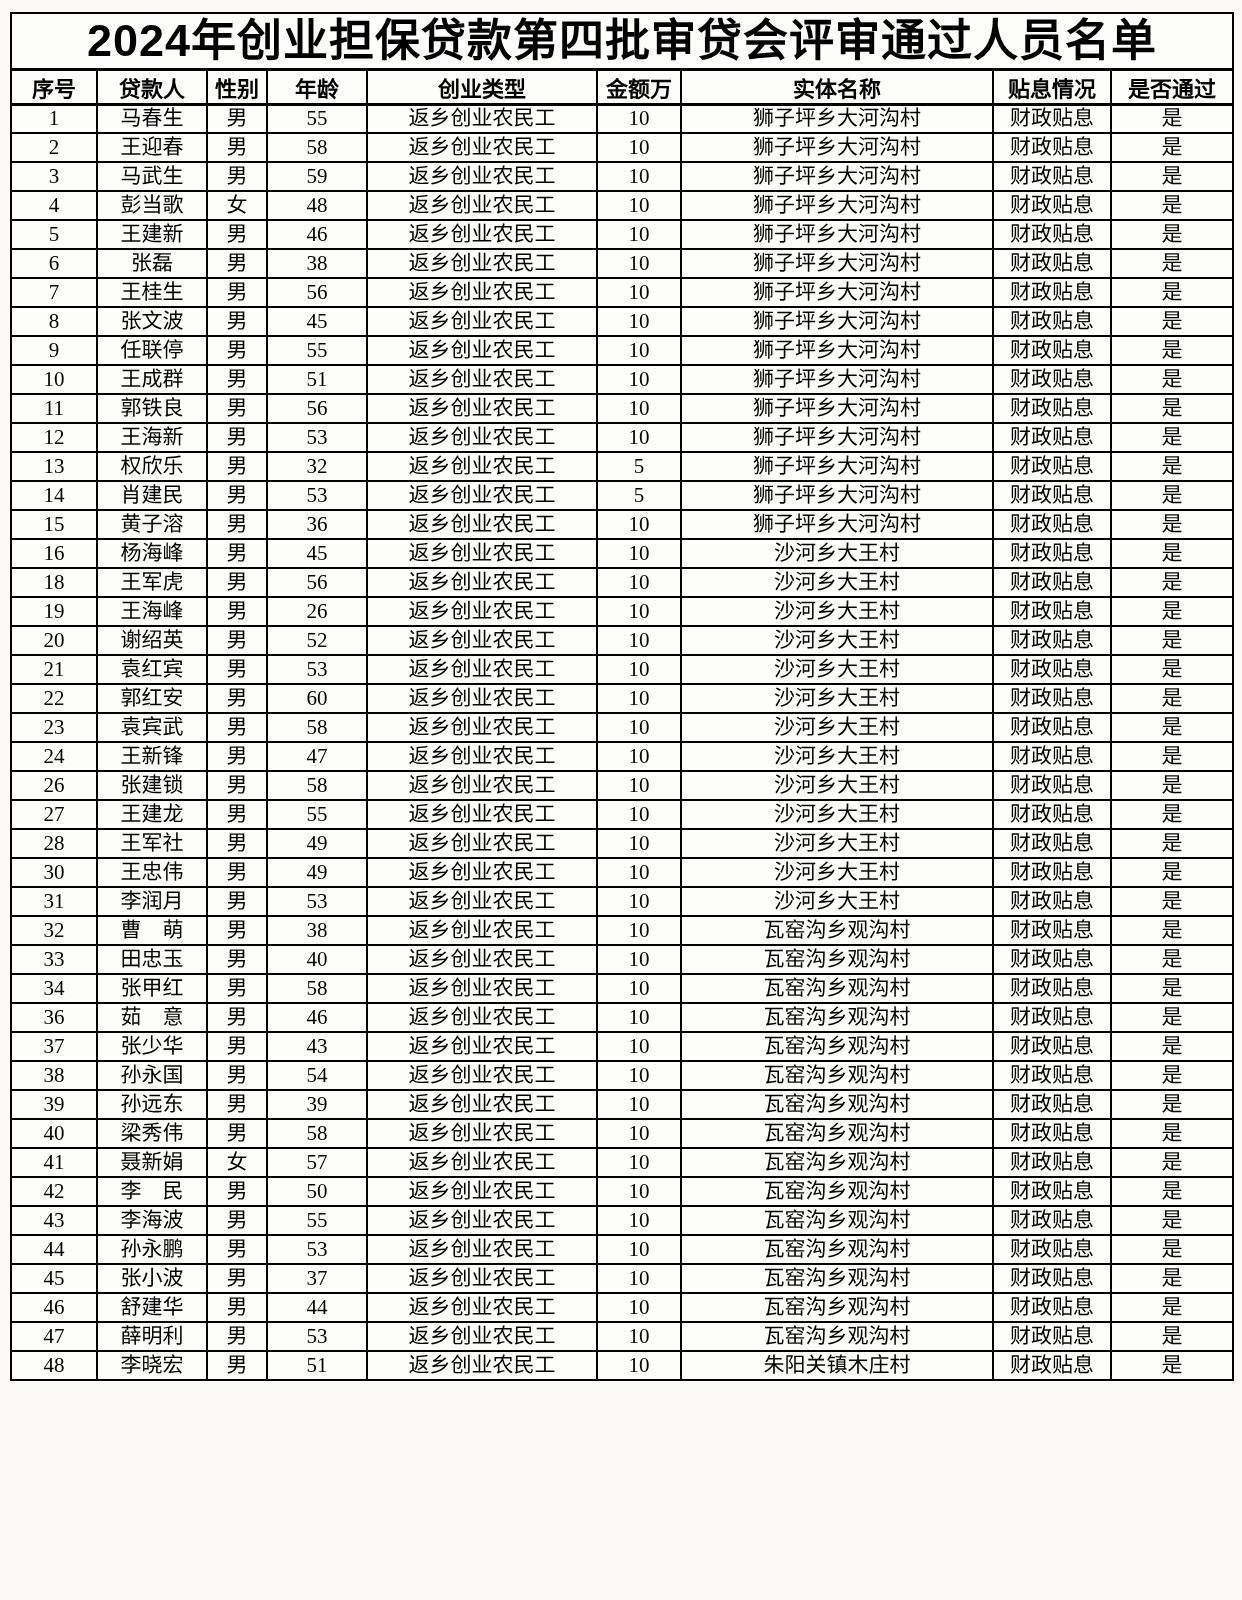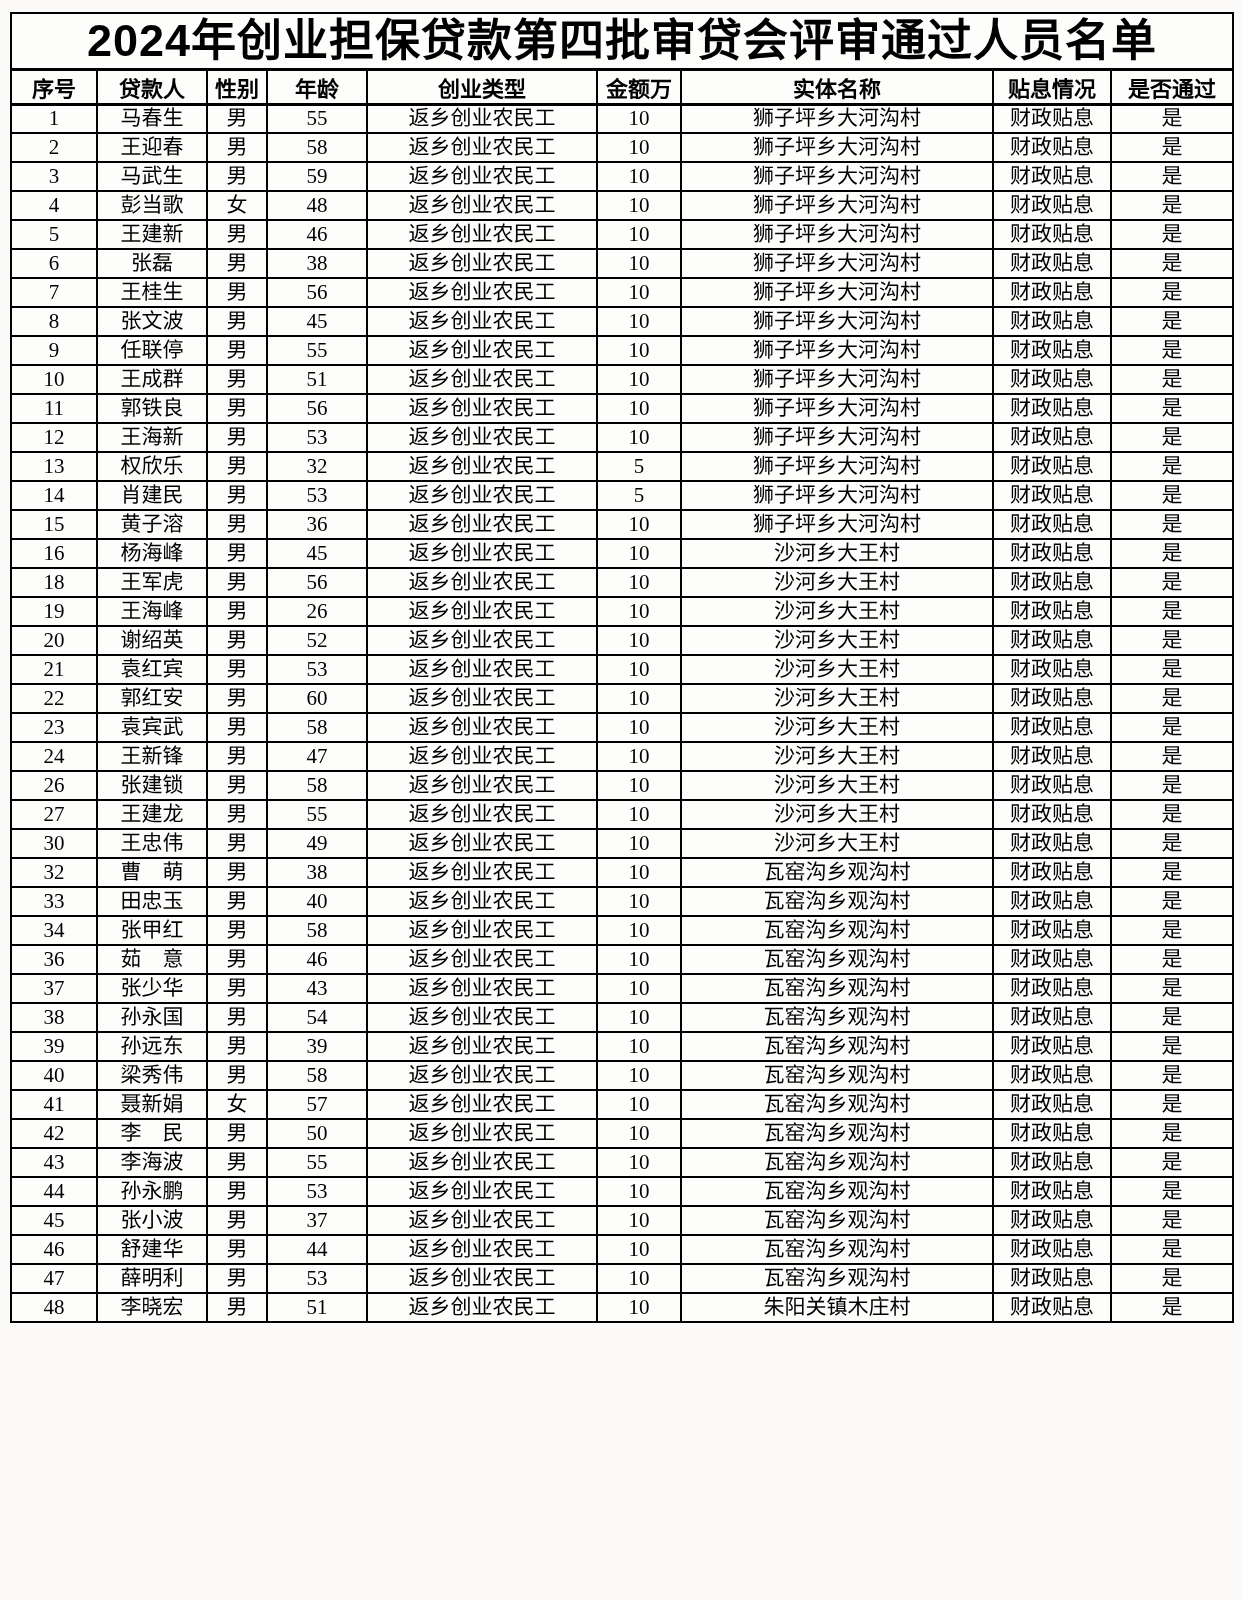--- a/index.html
+++ b/index.html
@@ -361,24 +361,46 @@
           <td>王建龙</td>
           <td>男</td>
           <td>55</td>
           <td>返乡创业农民工</td>
           <td>10</td>
           <td>沙河乡大王村</td>
           <td>财政贴息</td>
           <td>是</td>
         </tr>
         <tr>
+          <td>28</td>
+          <td>王军社</td>
+          <td>男</td>
+          <td>49</td>
+          <td>返乡创业农民工</td>
+          <td>10</td>
+          <td>沙河乡大王村</td>
+          <td>财政贴息</td>
+          <td>是</td>
+        </tr>
+        <tr>
           <td>30</td>
           <td>王忠伟</td>
           <td>男</td>
           <td>49</td>
+          <td>返乡创业农民工</td>
+          <td>10</td>
+          <td>沙河乡大王村</td>
+          <td>财政贴息</td>
+          <td>是</td>
+        </tr>
+        <tr>
+          <td>31</td>
+          <td>李润月</td>
+          <td>男</td>
+          <td>53</td>
           <td>返乡创业农民工</td>
           <td>10</td>
           <td>沙河乡大王村</td>
           <td>财政贴息</td>
           <td>是</td>
         </tr>
         <tr>
           <td>32</td>
           <td>曹　萌</td>
           <td>男</td>

